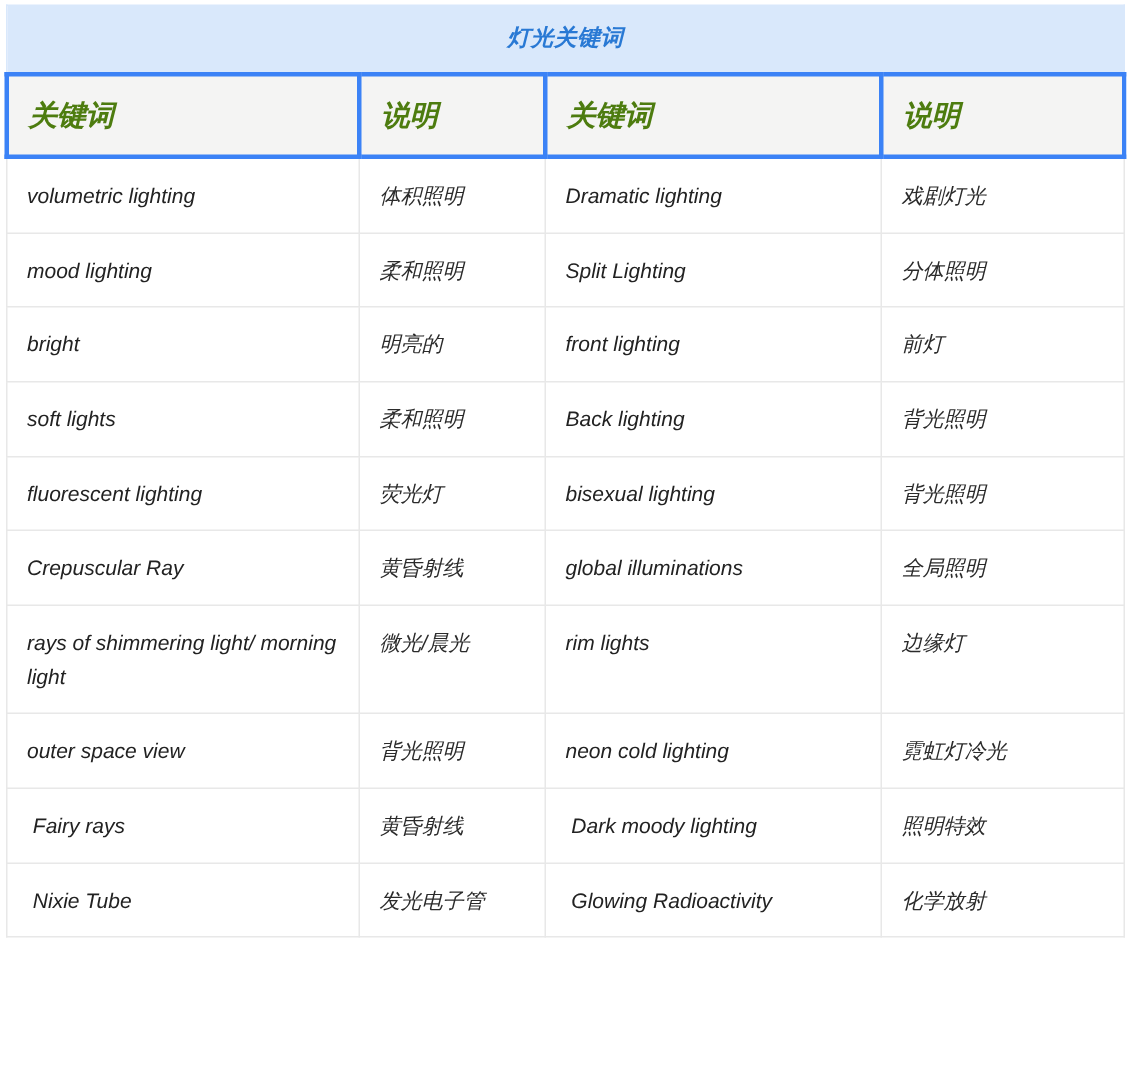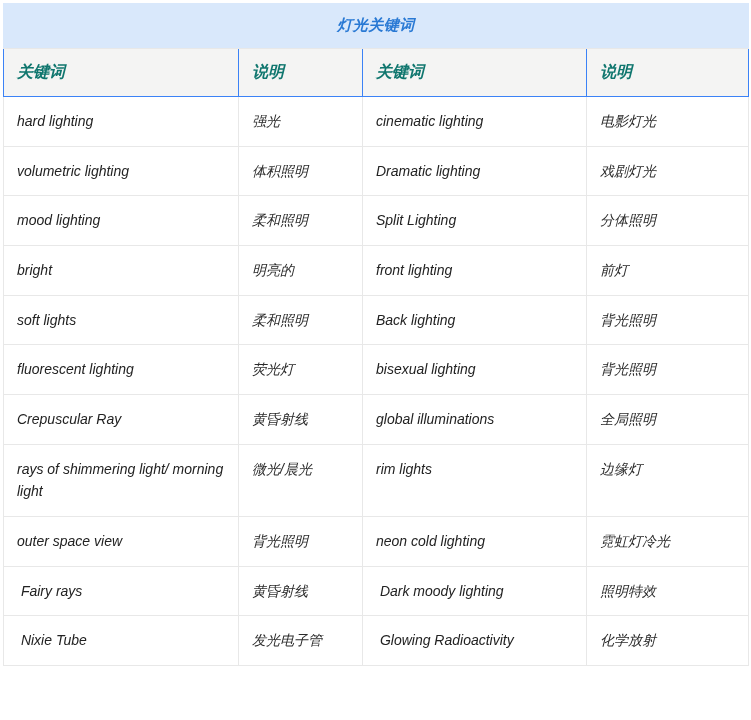--- a/index.html
+++ b/index.html
@@ -37,26 +37,26 @@
     font-size: 15px;
     font-weight: 700;
     text-align: center;
     padding: 12px 8px 13px 8px;
     border: 1px solid #d9e8fb;
     border-bottom: 1px solid #e8e8e8;
     letter-spacing: 0.5px;
   }
   tr.head-row th {
     background: #f4f4f3;
-    color: #0f766e;
-    font-size: 16px;
+    color: #4d7c0f;
+    font-size: 19px;
     font-weight: 700;
     text-align: left;
     padding: 13px 12px 13px 13px;
-    border: 1px solid #3b82f6;
+    border: 3px solid #3b82f6;
     vertical-align: top;
   }
   tr.data-row td {
     background: #ffffff;
     color: #222222;
     font-size: 14px;
     font-weight: 400;
     text-align: left;
     padding: 13px 12px 13px 13px;
     border: 1px solid #e8e8e8;
@@ -86,26 +86,20 @@
         <th colspan="4">灯光关键词</th>
       </tr>
       <tr class="head-row">
         <th>关键词</th>
         <th>说明</th>
         <th>关键词</th>
         <th>说明</th>
       </tr>
     </thead>
     <tbody id="kw-body">
-        <tr class="data-row">
-          <td>hard lighting</td>
-          <td class="cn">强光</td>
-          <td>cinematic lighting</td>
-          <td class="cn">电影灯光</td>
-        </tr>
         <tr class="data-row">
           <td>volumetric lighting</td>
           <td class="cn">体积照明</td>
           <td>Dramatic lighting</td>
           <td class="cn">戏剧灯光</td>
         </tr>
         <tr class="data-row">
           <td>mood lighting</td>
           <td class="cn">柔和照明</td>
           <td>Split Lighting</td>

